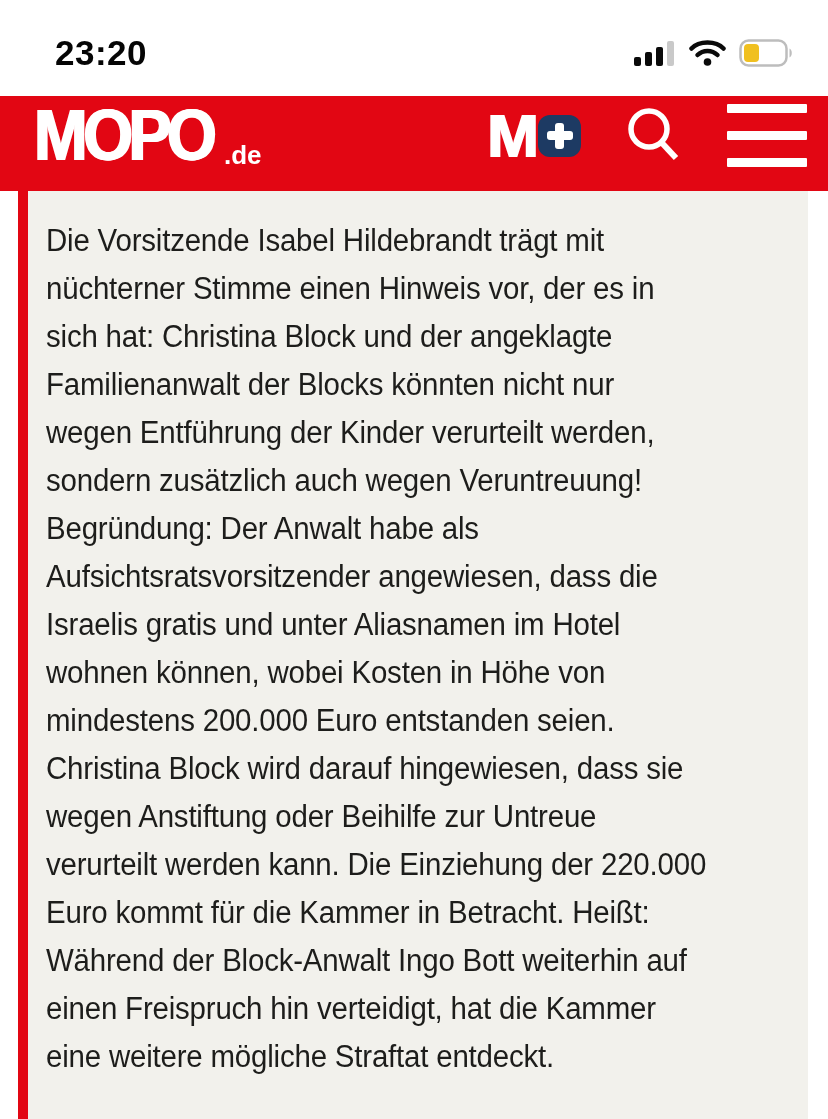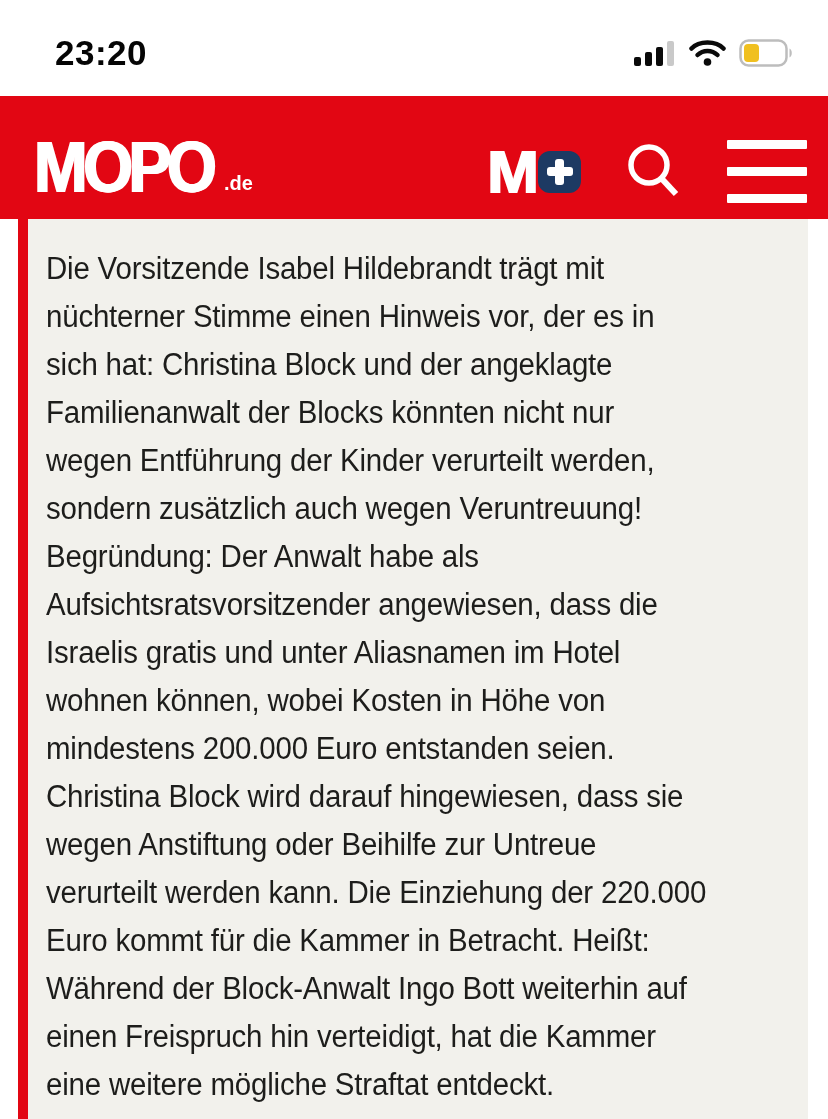--- a/index.html
+++ b/index.html
@@ -37,46 +37,46 @@
   }
   .status-icons{
     margin-left:auto;
     display:flex;
     align-items:center;
     gap:13px;
   }
 
   
   .header{
-    height:123px;
+    height:95px;
     background:var(--brand_red);
     display:flex;
-    align-items:flex-end;
+    align-items:center;
     padding:0 21px 16px 34px;
   }
   .logo{
     display:flex;
     align-items:flex-end;
     color:#ffffff;
     cursor:pointer;
     line-height:1;
   }
   .logo-text{
     font-size:70px;
     font-weight:700;
     letter-spacing:-5px;
     transform:scaleX(0.92) scaleY(1.02);
     transform-origin:left bottom;
     text-shadow:1px 0 0 #fff,-1px 0 0 #fff;
   }
   .logo-de{
-    font-size:20px;
+    font-size:26px;
     font-weight:700;
     margin-left:-4px;
-    margin-bottom:10px;
+    margin-bottom:3px;
   }
   .header-right{
     margin-left:auto;
     display:flex;
     align-items:center;
     gap:42px;
   }
   .mplus{
     display:flex;
     align-items:center;

